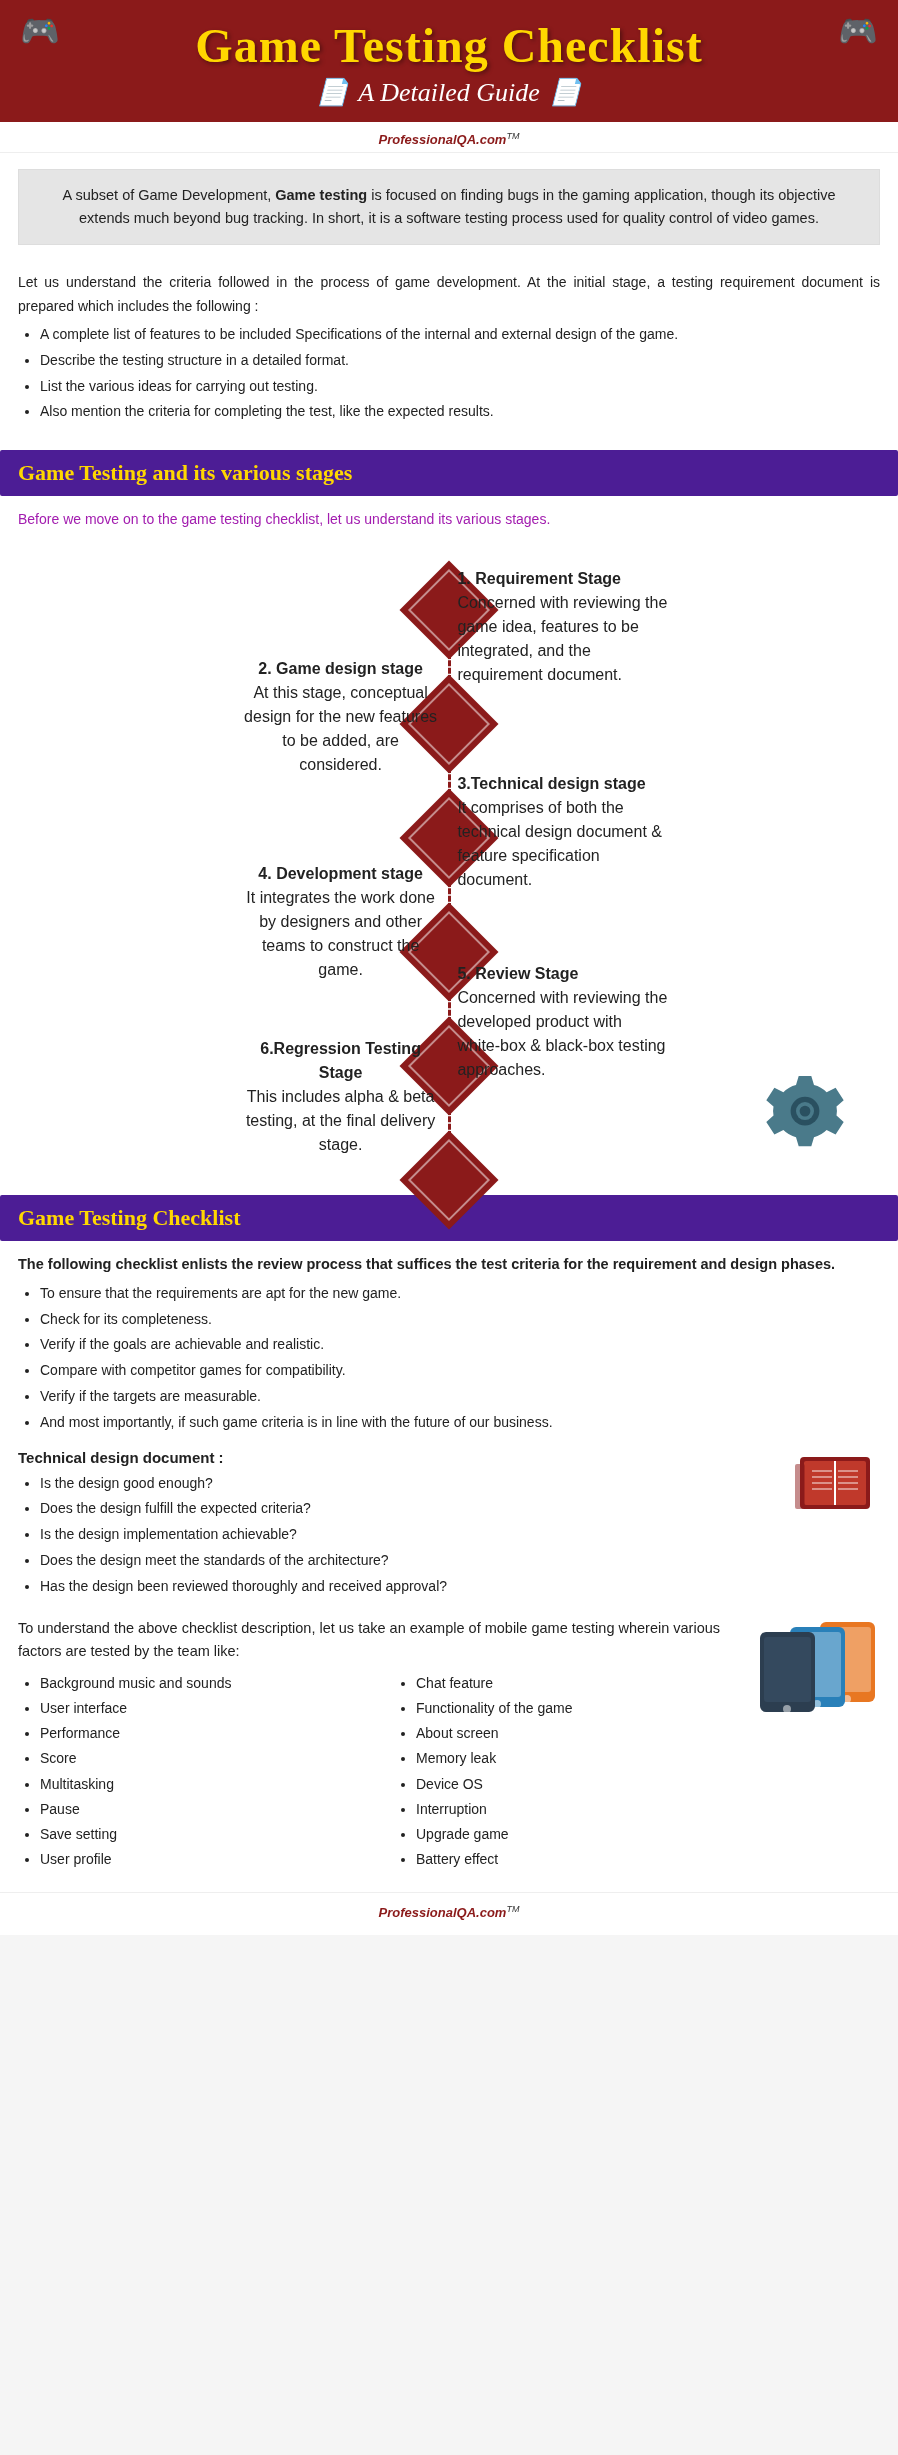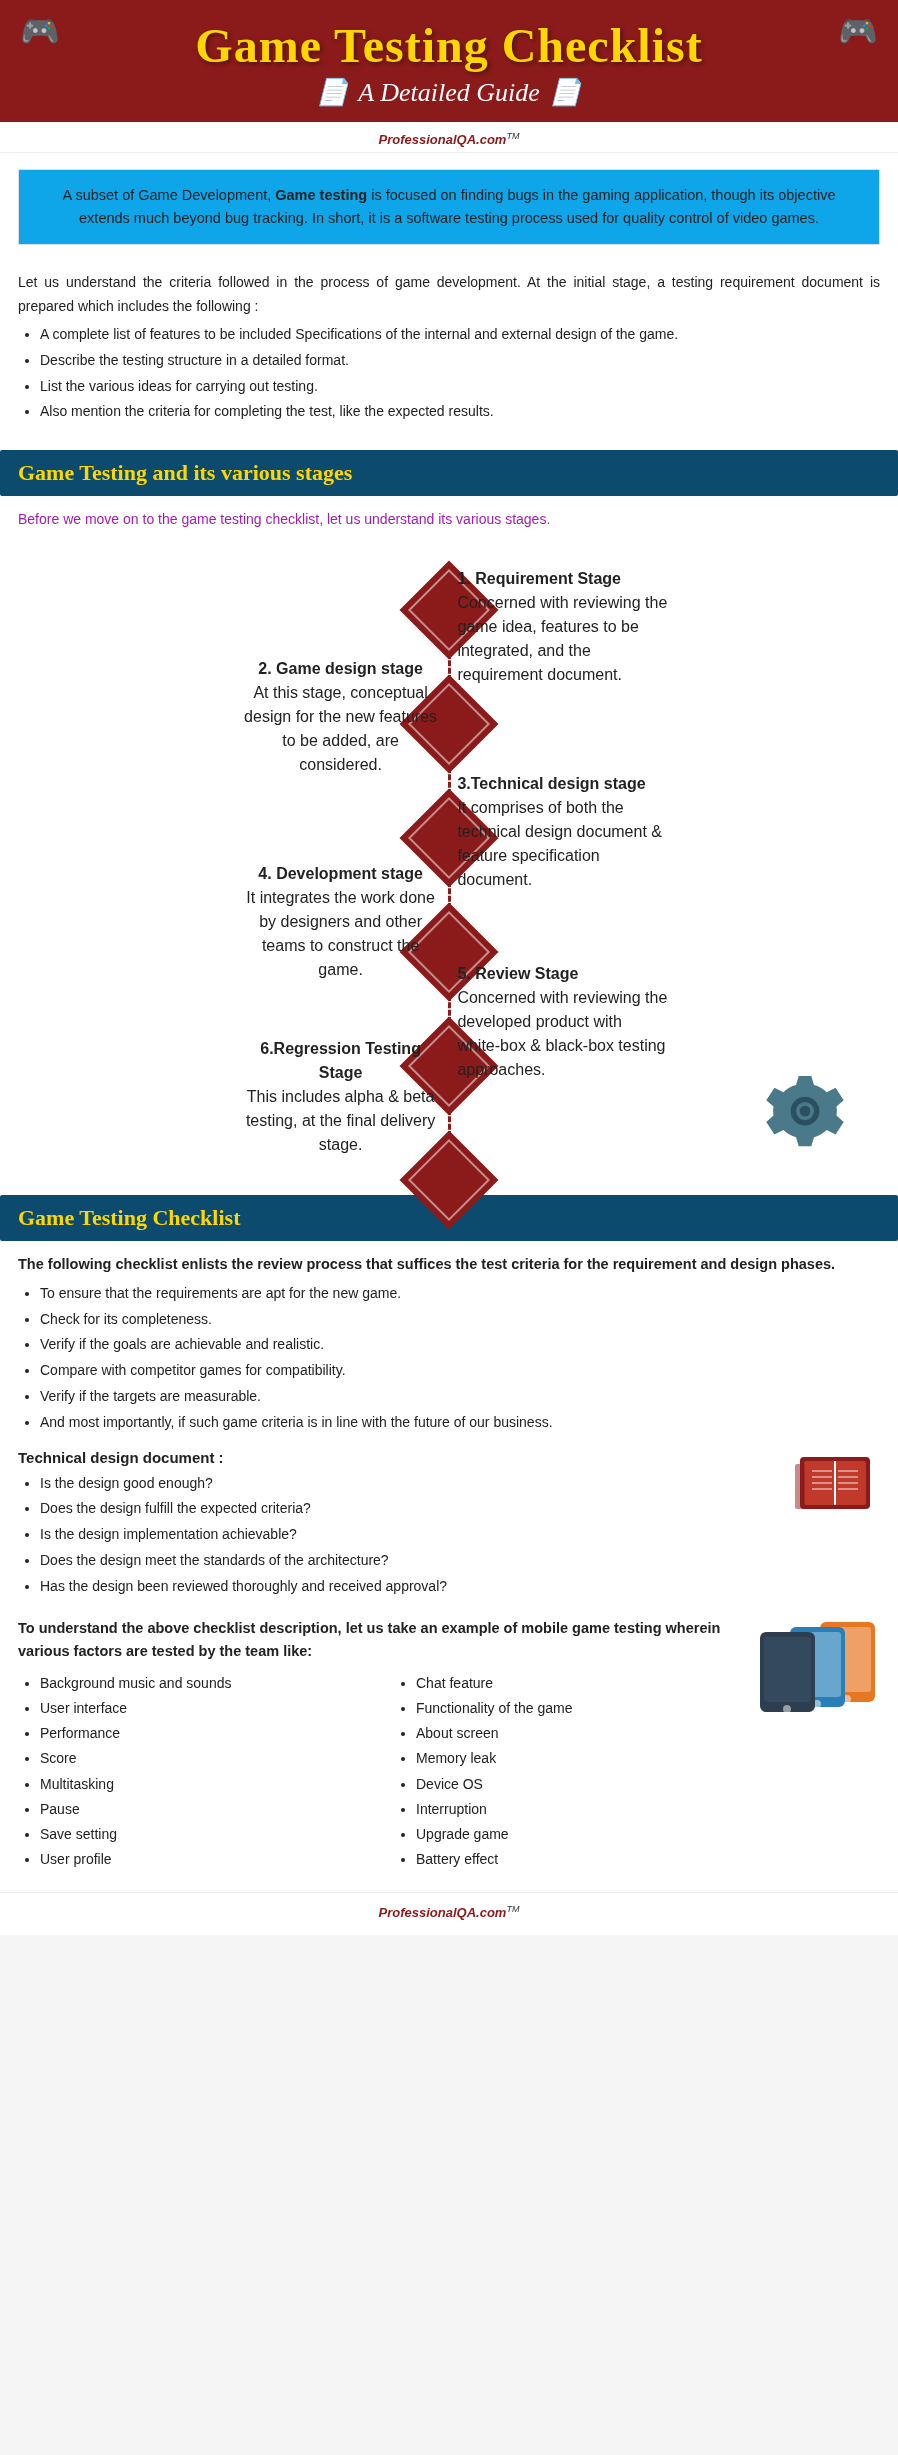--- a/index.html
+++ b/index.html
@@ -62,21 +62,21 @@
     }
     .brand-text span {
       color: #8B1A1A;
       font-weight: bold;
       text-align: right;
     }
     .tm { font-size: 9px; vertical-align: super; }
 
     
     .intro-box {
-      background: #0ea5e9;
+      background: #e5e5e5;
       border: 1px solid #ddd;
       margin: 16px 18px;
       padding: 14px 20px;
       text-align: center;
       font-size: 14.5px;
       line-height: 1.6;
       color: #222;
     }
 
     
@@ -95,21 +95,21 @@
       font-size: 14px;
       line-height: 1.7;
       color: #222;
     }
     .bullet-list li {
       margin-bottom: 2px;
     }
 
     
     .section-banner {
-      background: #0c4a6e;
+      background: #4c1d95;
       color: #FFD700;
       font-size: 22px;
       font-weight: bold;
       font-family: Georgia, serif;
       padding: 10px 18px;
       margin: 14px 0 0 0;
       border-radius: 2px;
     }
 
     
@@ -177,21 +177,21 @@
       margin-bottom: 6px;
     }
 
     .book-icon-area {
       float: right;
       margin: 0 0 10px 16px;
     }
 
     .mobile-example {
       font-size: 14.5px;
-      font-weight: bold;
+      font-weight: normal;
       line-height: 1.6;
       color: #222;
       margin-top: 16px;
       margin-bottom: 8px;
     }
 
     .two-col-list {
       display: flex;
       gap: 20px;
       margin-left: 0;

